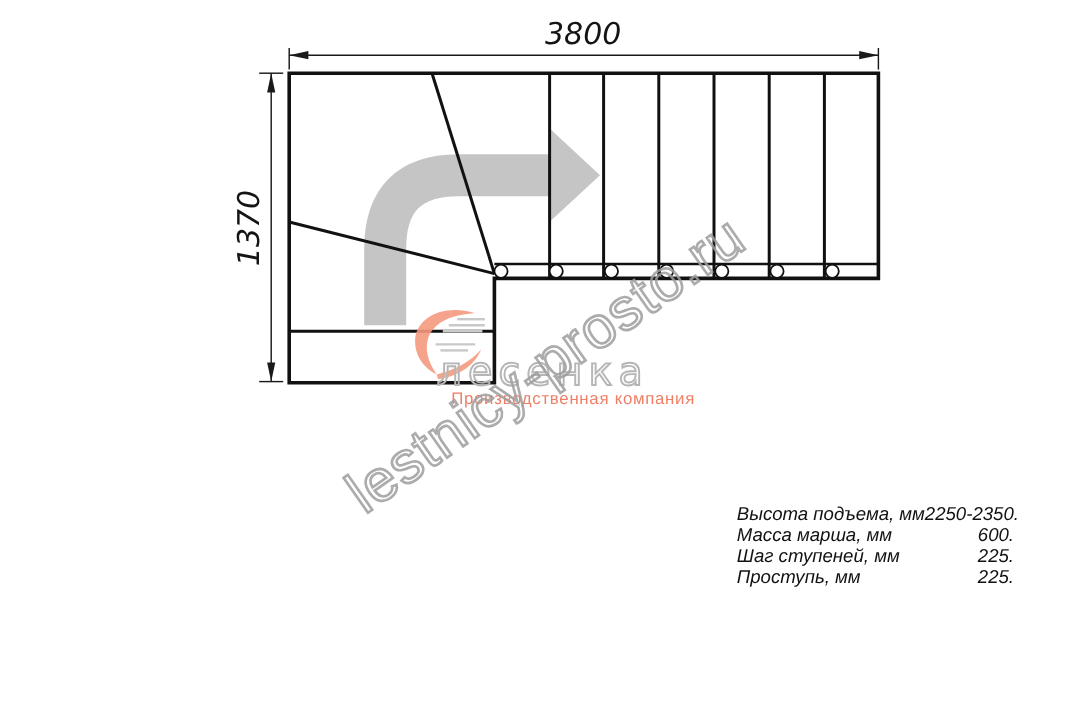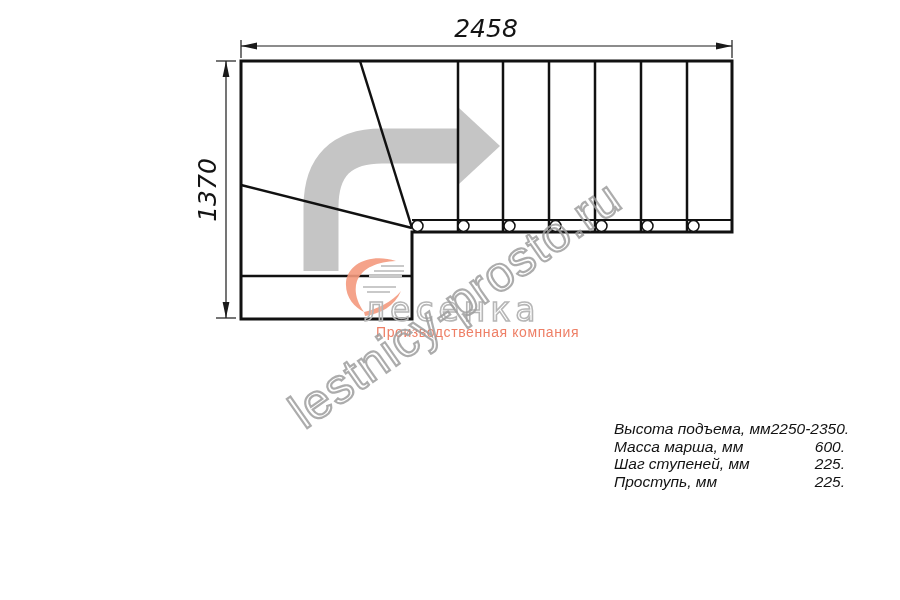--- a/index.html
+++ b/index.html
@@ -102,21 +102,21 @@
       <g stroke="#c9c9c9" stroke-width="2">
         <line x1="381" y1="266" x2="404" y2="266"></line>
         <line x1="374" y1="271" x2="404" y2="271"></line>
         <line x1="369" y1="276" x2="402" y2="276"></line>
         <line x1="363" y1="287" x2="396" y2="287"></line>
         <line x1="367" y1="292" x2="390" y2="292"></line>
       </g>
     </g>
   </svg>
 
-  <div class="abs dim-label dim-width">2458</div>
+  <div class="abs dim-label dim-width">3800</div>
 
   <div class="abs dim-label dim-height">1370</div>
 
   <div class="abs logo-brand">лесенка</div>
 
   <div class="abs logo-tagline">Производственная компания</div>
 
   <div class="abs watermark">lestnicy-prosto.ru</div>
 
   <div class="abs specs">

